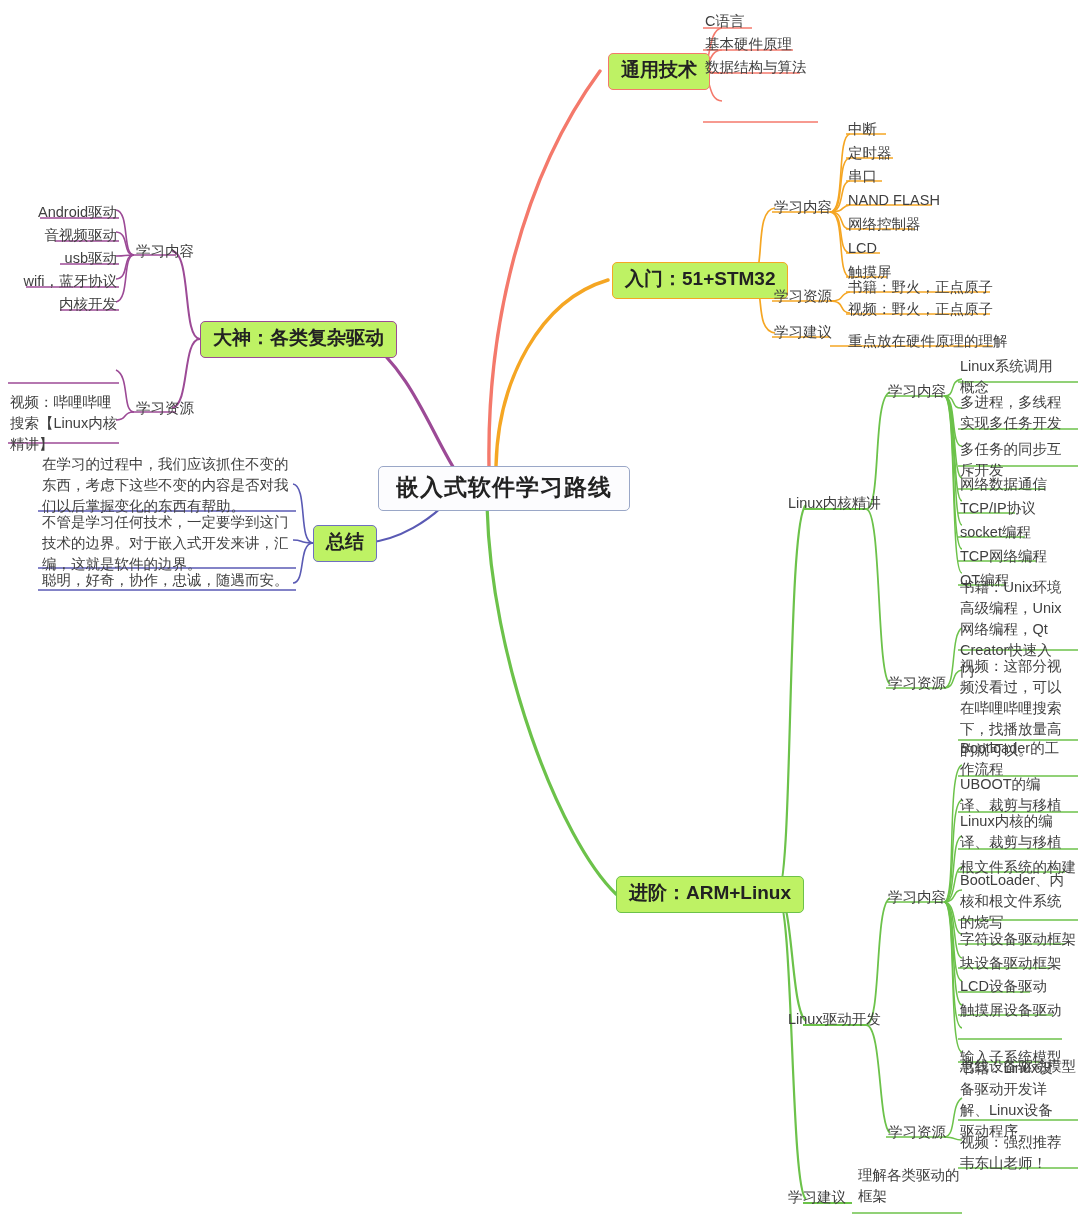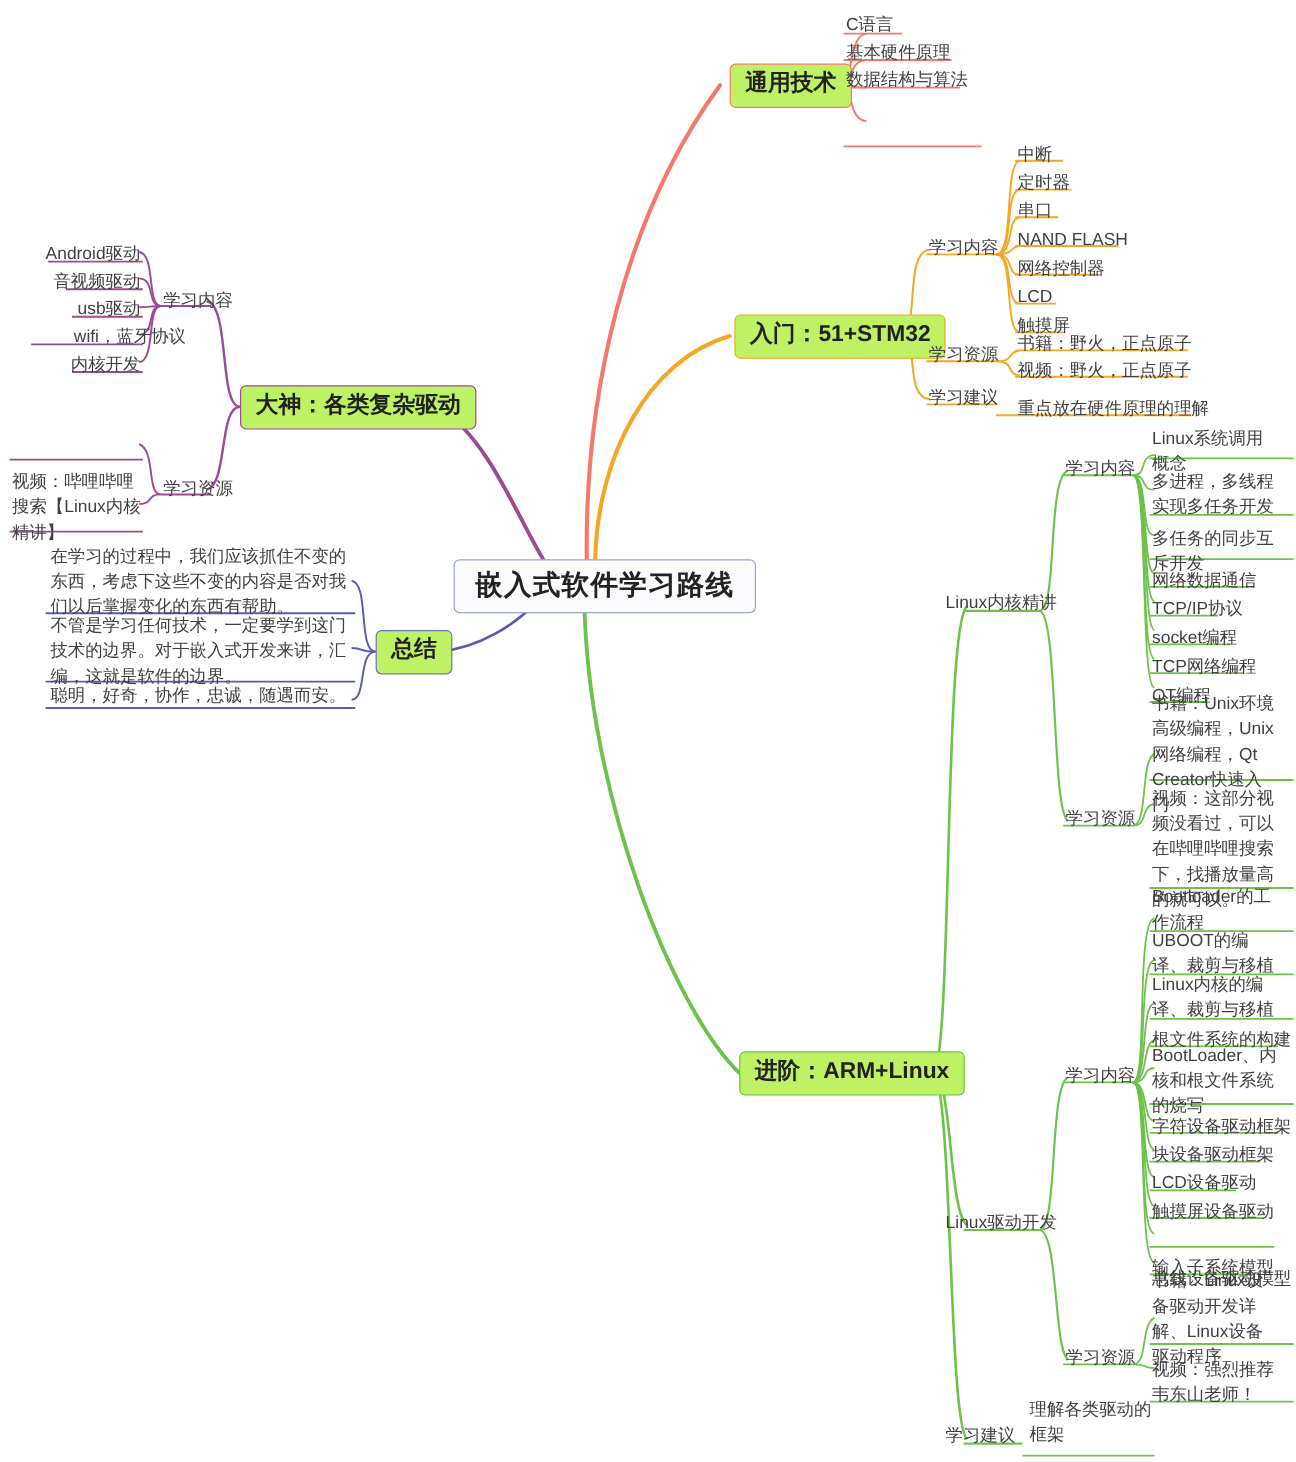--- a/index.html
+++ b/index.html
@@ -269,21 +269,21 @@
 
   <div class="node main-node c-purple" style="left:200px; top:321px;">
     <span>大神：各类复杂驱动</span>
   </div>
   <div class="cat" style="left:134px; top:240px;">学习内容</div>
   <div class="cat" style="left:134px; top:397px;">学习资源</div>
 
   <div class="leaf nowrap ta-right" style="left:19px; top:201px; width:100px;">Android驱动</div>
   <div class="leaf nowrap ta-right" style="left:19px; top:224px; width:100px;">音视频驱动</div>
   <div class="leaf nowrap ta-right" style="left:19px; top:247px; width:100px;">usb驱动</div>
-  <div class="leaf nowrap ta-right" style="left:19px; top:270px; width:100px;margin-left:38px;">wifi，蓝牙协议</div>
+  <div class="leaf nowrap ta-right" style="left:19px; top:270px; width:100px;">wifi，蓝牙协议</div>
   <div class="leaf nowrap ta-right" style="left:19px; top:293px; width:100px;">内核开发</div>
 
   <div class="leaf wrap" style="left:8px; top:391px; width:112px;">视频：哔哩哔哩搜索【Linux内核精讲】</div>
 
   <div class="node main-node c-blue" style="left:313px; top:525px;">
     <span>总结</span>
   </div>
   <div class="leaf wrap" style="left:40px; top:511px; width:256px;">不管是学习任何技术，一定要学到这门技术的边界。对于嵌入式开发来讲，汇编，这就是软件的边界。</div>
   <div class="leaf wrap" style="left:40px; top:453px; width:256px;">在学习的过程中，我们应该抓住不变的东西，考虑下这些不变的内容是否对我们以后掌握变化的东西有帮助。</div>
   <div class="leaf wrap" style="left:40px; top:569px; width:256px;">聪明，好奇，协作，忠诚，随遇而安。</div>

